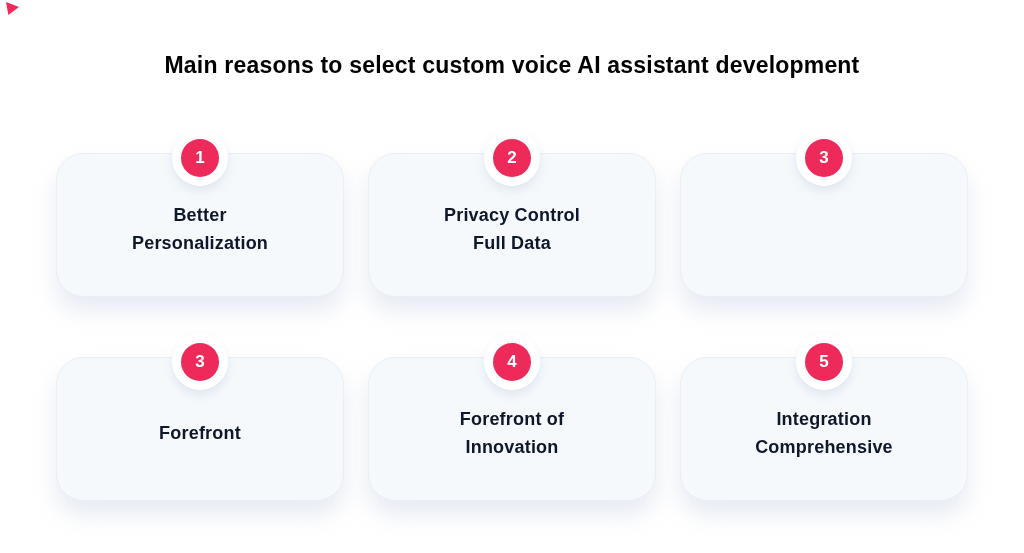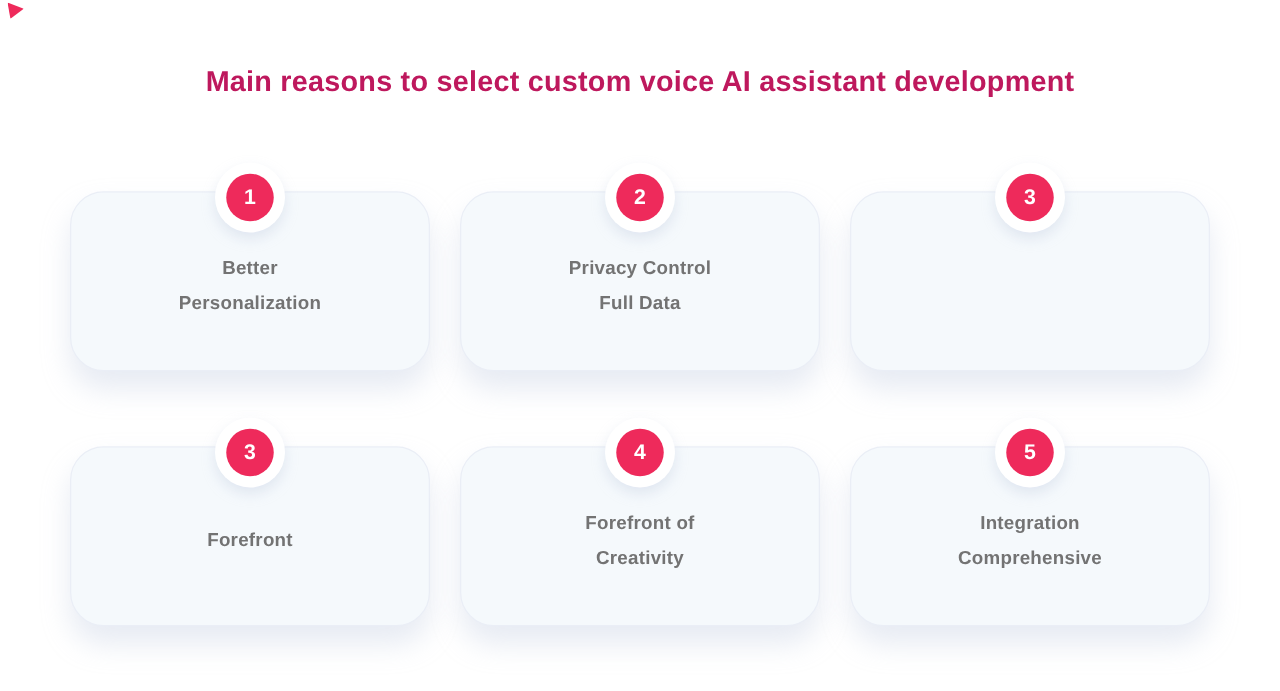--- a/index.html
+++ b/index.html
@@ -18,21 +18,21 @@
     clip-path: polygon(0 0, 100% 38%, 18% 100%);
   }
   .page-title {
     position: absolute;
     top: 52px; left: 0;
     width: 1024px;
     text-align: center;
     font-size: 23px;
     font-weight: 700;
     letter-spacing: 0.2px;
-    color: #be185d;
+    color: #000000;
   }
   .cards-grid {
     position: absolute;
     left: 56px; top: 153px;
     width: 912px;
     display: grid;
     grid-template-columns: repeat(3, 288px);
     column-gap: 24px;
     row-gap: 60px;
   }
@@ -68,25 +68,25 @@
     font-size: 17px;
     font-weight: 700;
     display: flex;
     align-items: center;
     justify-content: center;
     z-index: 2;
   }
   .card-label {
     padding-top: 8px;
     text-align: center;
-    font-size: 15px;
+    font-size: 18px;
     font-weight: 700;
     line-height: 28px;
     letter-spacing: 0.2px;
-    color: #737373;
+    color: #0f172a;
   }
 </style>
 </head>
 <body>
 
 <div class="corner-triangle"></div>
 
 <h1 class="page-title">Main reasons to select custom voice AI assistant development</h1>
 
 <div class="cards-grid">
@@ -122,21 +122,21 @@
     <div class="card-label">
       <div>Forefront</div>
     </div>
   </div>
 
   <div class="card">
     <div class="badge-notch"></div>
     <div class="badge">4</div>
     <div class="card-label">
       <div>Forefront of</div>
-      <div>Creativity</div>
+      <div>Innovation</div>
     </div>
   </div>
 
   <div class="card">
     <div class="badge-notch"></div>
     <div class="badge">5</div>
     <div class="card-label">
       <div>Integration</div>
       <div>Comprehensive</div>
     </div>

